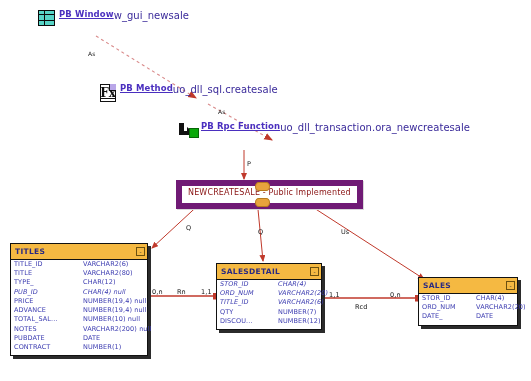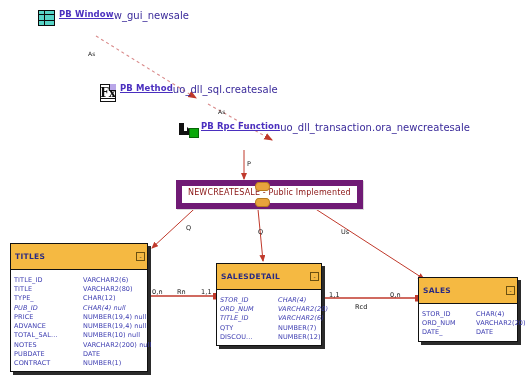--- a/index.html
+++ b/index.html
@@ -90,31 +90,31 @@
     position:absolute;background:#ffffff;
     border:1.5px solid #111111;
     box-shadow:3px 3px 0 #2b2b2b;
     box-sizing:border-box;
   }
   .table .thead{
     background:#f5b942;
     border-bottom:1px solid #111;
     display:flex;align-items:center;justify-content:space-between;
     padding:1px 2px 1px 4px;
-    height:26px;box-sizing:border-box;
+    height:16px;box-sizing:border-box;
   }
   .table .thead .tname{
     font-size:7.5px;font-weight:bold;color:#2a2a82;letter-spacing:.3px;
   }
   .table .thead .tbtn{
     width:7px;height:7px;background:#f5b942;border:1px solid #6b5010;
     display:flex;align-items:center;justify-content:center;
     font-size:6px;line-height:5px;color:#3a3a3a;
   }
-  .table .tbody{padding:6px 3px 3px 3px;}
+  .table .tbody{padding:0 3px 3px 3px;}
   .trow{
     display:flex;font-size:6.5px;color:#3b3bb0;line-height:1.42;white-space:nowrap;
   }
   .trow .col{width:52px;flex:0 0 auto;letter-spacing:.1px;}
   .trow .typ{flex:1 1 auto;letter-spacing:.1px;margin-left:16px;}
   .trow.pk .col,.trow.pk .typ{font-style:italic;}
 
   #tbl-titles{left:10px;top:243px;width:138px;}
   #tbl-titles .trow .col{width:53px;}
   #tbl-salesdetail{left:216px;top:263px;width:106px;}

